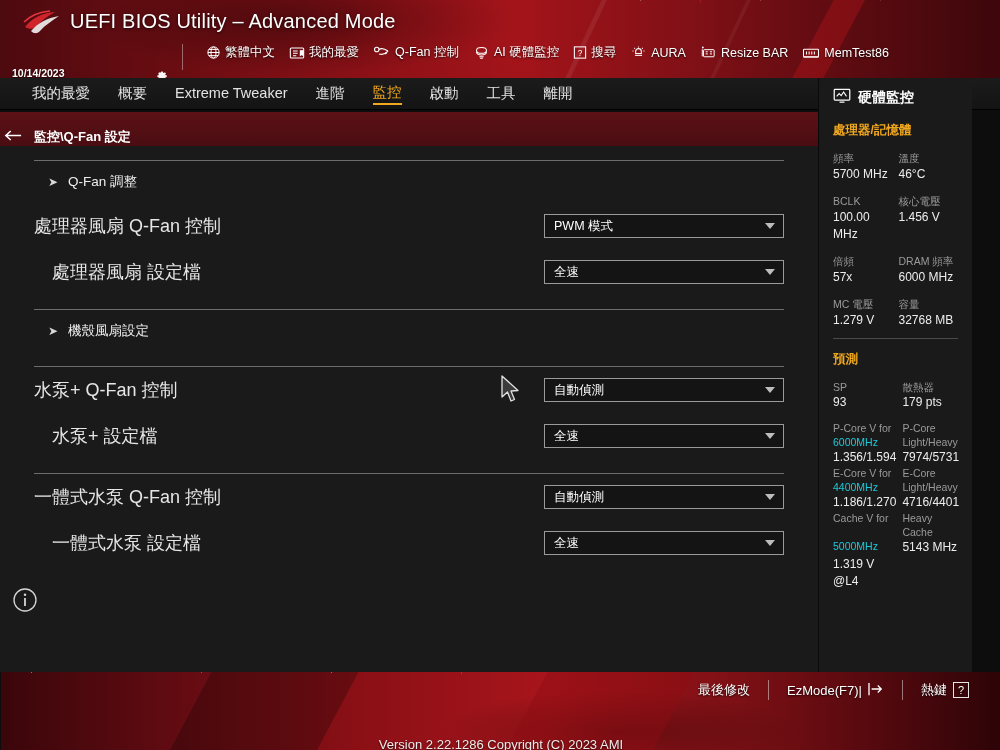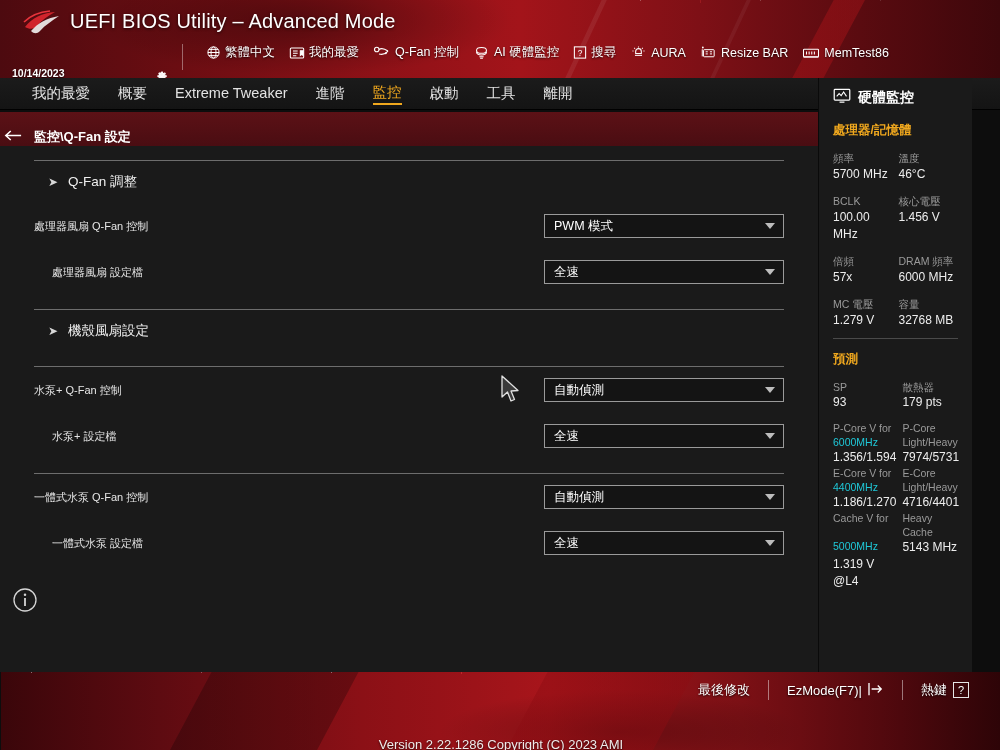--- a/index.html
+++ b/index.html
@@ -69,21 +69,21 @@
   .main {
     position:absolute; left:0; top:146px; width:818px; height:526px;
     background:#1a1a1a;
   }
   .content { position:absolute; left:0; top:0; width:818px; height:460px; padding:0 34px; }
   .rule { height:1px; background:#8a8a8a; margin:14px 0 0 0; opacity:.75; }
   .sec-head { display:flex; align-items:center; gap:10px; height:42px; padding-left:14px; cursor:pointer; }
   .sec-arrow { color:#d8d8d8; font-size:12px; line-height:1; }
   .sec-title { font-size:13.5px; color:#efefef; }
   .row { display:flex; align-items:center; height:46px; }
-  .row-label { font-size:11px; color:#e6e6e6; flex:1; }
+  .row-label { font-size:18px; color:#e6e6e6; flex:1; }
   .row-label.indent { padding-left:18px; }
   .select {
     width:240px; height:24px; background:#141414; border:1px solid #9a9a9a;
     display:flex; align-items:center; justify-content:space-between;
     padding:0 8px 0 9px; cursor:pointer;
   }
   .select span.val { font-size:12.5px; color:#fff; }
   .caret { width:0; height:0; border-left:5px solid transparent; border-right:5px solid transparent; border-top:6px solid #bdbdbd; }
   .info-btn { position:absolute; left:12px; top:441px; width:26px; height:26px; cursor:pointer; }
 

